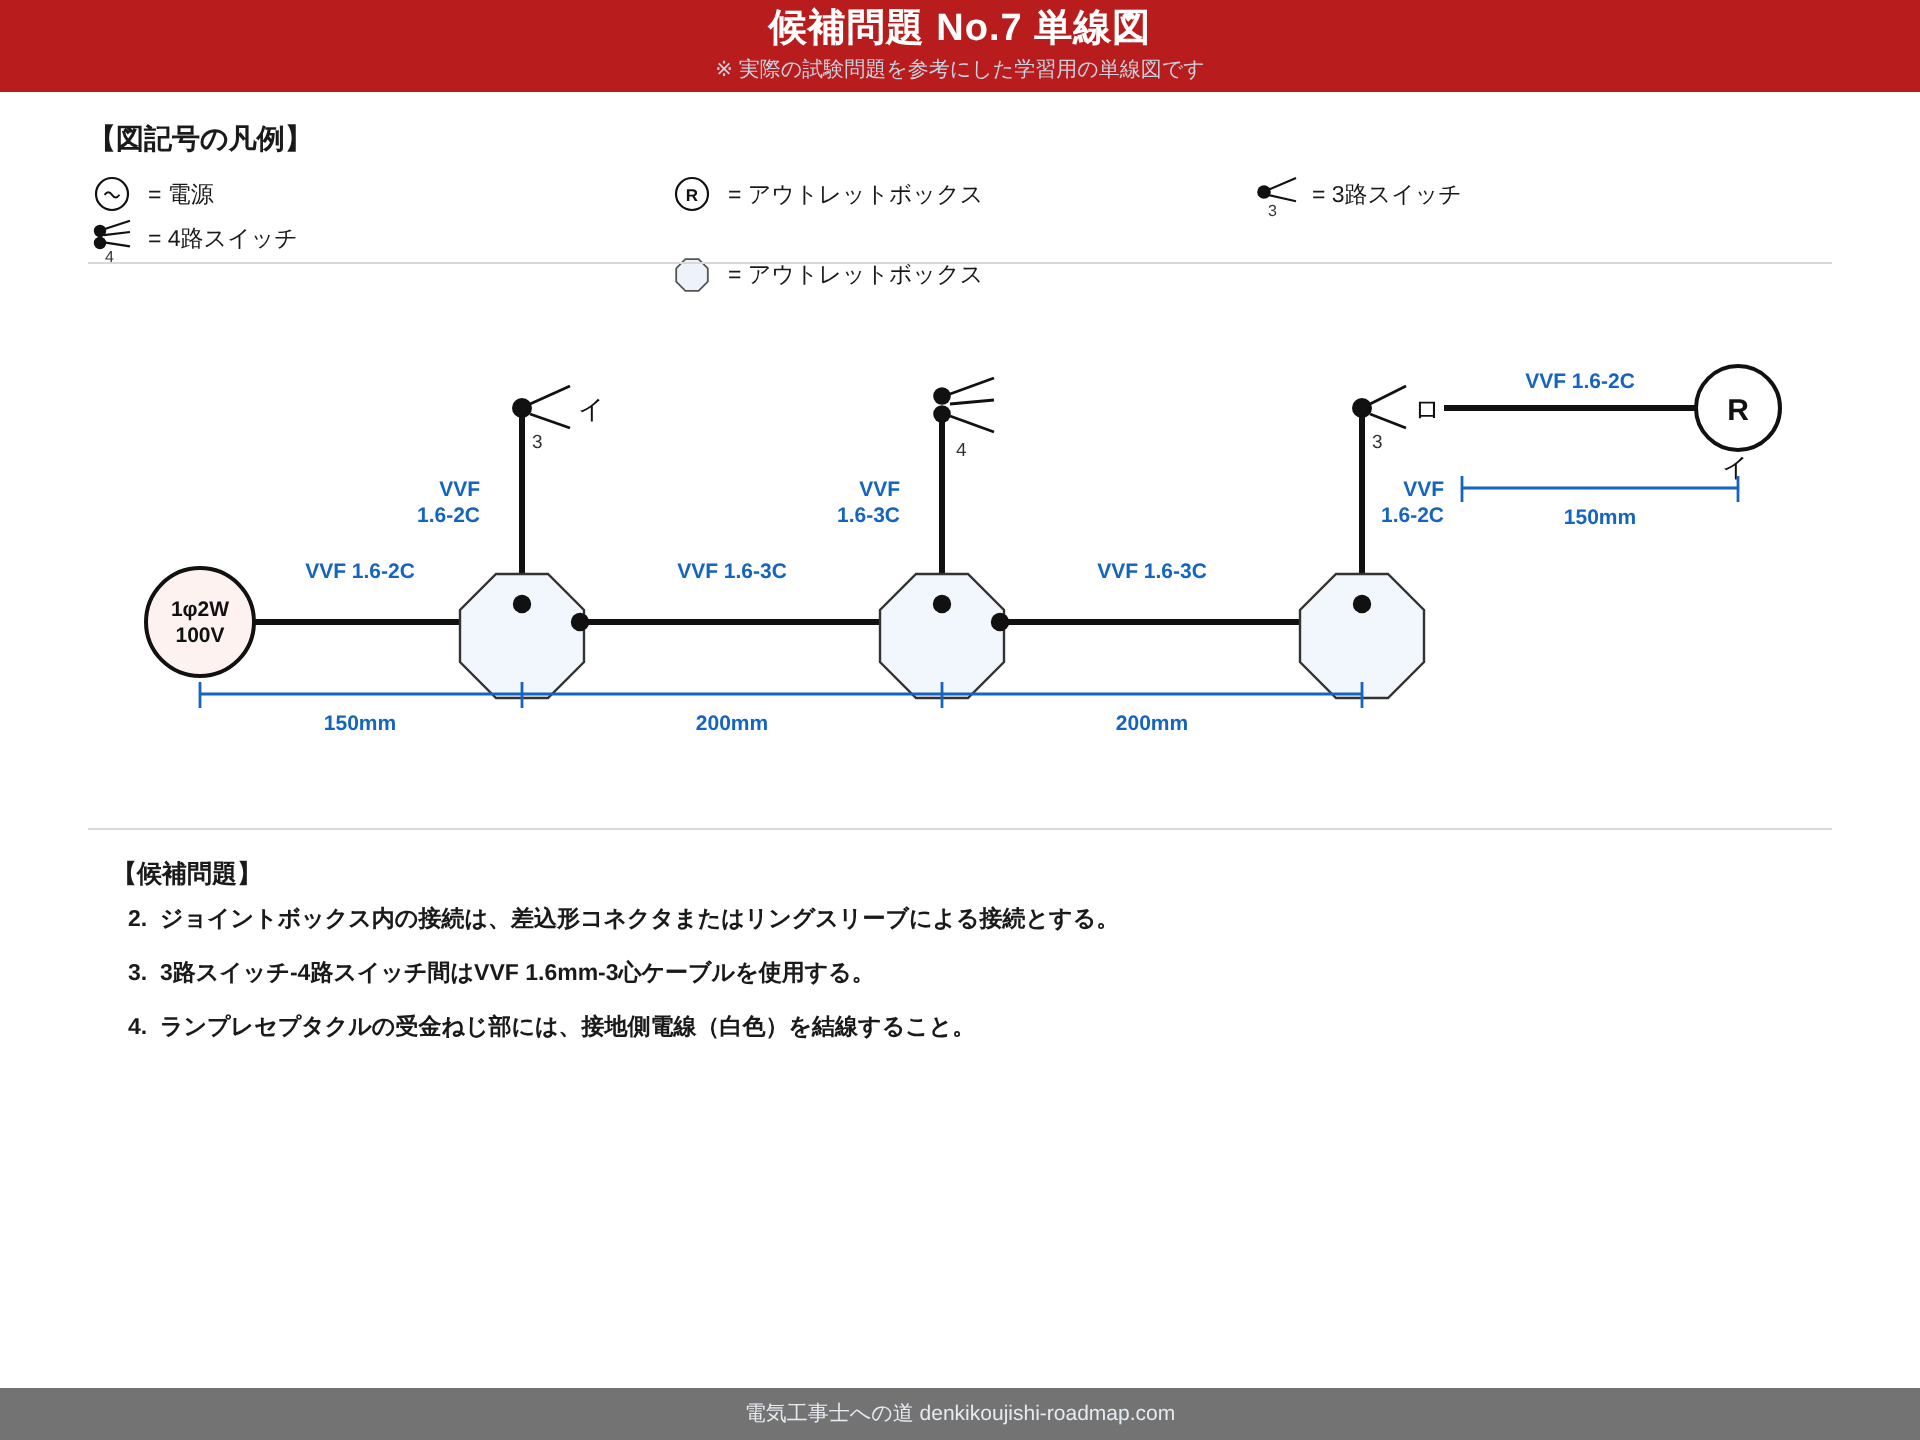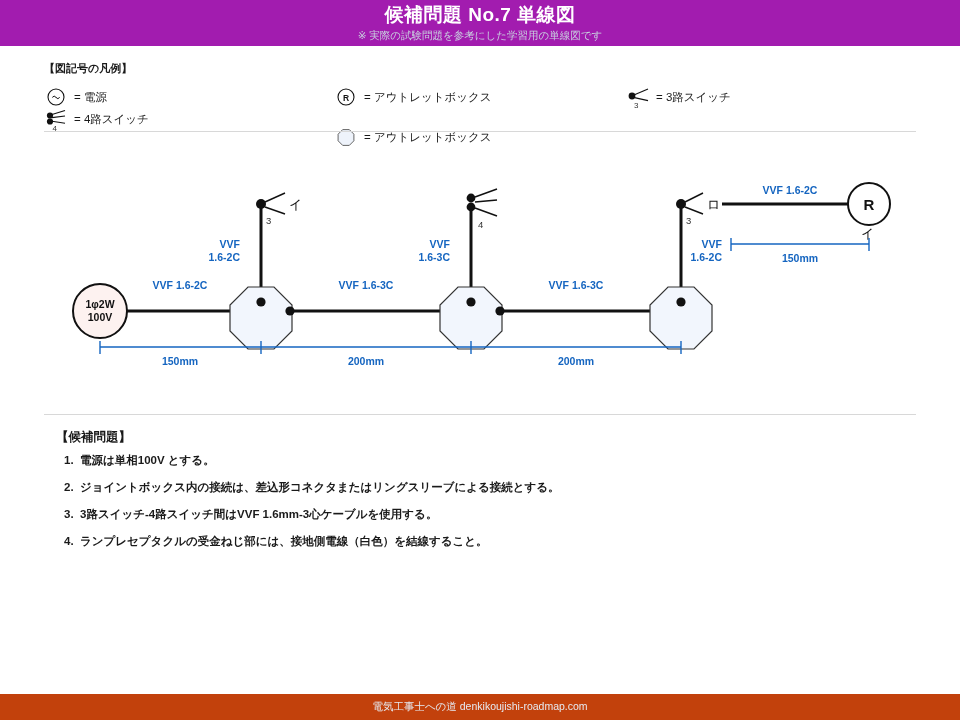--- a/index.html
+++ b/index.html
@@ -7,38 +7,38 @@
     width: 960px; height: 720px;
     background: #ffffff;
     font-family: "Liberation Sans", "DejaVu Sans", sans-serif;
     overflow: hidden;
   }
   .page { position: relative; width: 960px; height: 720px; background:#fff; }
 
   
   .header {
     position: absolute; left:0; top:0; width:960px; height:46px;
-    background:#a21caf;
+    background:#b91c1c;
     display:flex; flex-direction:column; align-items:center; justify-content:center;
   }
   .header-title {
     color:#ffffff; font-size:19px; font-weight:bold; line-height:22px;
     letter-spacing:0.5px;
   }
   .header-sub {
     color:#c9d2e0; font-size:10.5px; line-height:14px; margin-top:2px;
   }
 
   
   .legend {
     position:absolute; left:0; top:46px; width:960px; height:86px;
   }
   .legend-title {
     position:absolute; left:44px; top:15px;
-    font-size:11px; font-weight:bold; color:#1a1a1a;
+    font-size:14px; font-weight:bold; color:#1a1a1a;
   }
   .legend-rule {
     position:absolute; left:44px; top:85px; width:872px; height:1px;
     background:#d8d8d8;
   }
   .legend-item { position:absolute; display:flex; align-items:center; }
   .legend-item .lbl {
     font-size:11.5px; color:#1a1a1a; font-weight:normal; white-space:nowrap;
   }
   .li-1 { left:44px;  top:40px; }
@@ -67,21 +67,21 @@
   .cond-list { position:absolute; left:64px; top:29px; list-style:none; }
   .cond-list li {
     font-size:11.5px; font-weight:bold; color:#1a1a1a;
     line-height:15px; margin-bottom:12px; white-space:nowrap;
   }
   .cond-num { display:inline-block; width:16px; }
 
   
   .footer {
     position:absolute; left:0; top:694px; width:960px; height:26px;
-    background:#c2410c; display:flex; align-items:center; justify-content:center;
+    background:#737373; display:flex; align-items:center; justify-content:center;
   }
   .footer-text { color:#e6eaf1; font-size:10.5px; }
 
   
   .t-blue { fill:#1565c0; font-family:"Liberation Sans", sans-serif; font-size:10.5px; font-weight:bold; }
   .t-blue-dim { fill:#1565c0; font-family:"Liberation Sans", sans-serif; font-size:10.5px; font-weight:bold; }
   .t-small { fill:#333333; font-family:"Liberation Sans", sans-serif; font-size:9.5px; }
   .t-kana { fill:#111111; font-family:"Liberation Sans", sans-serif; font-size:13px; }
   .t-src  { fill:#111111; font-family:"Liberation Sans", sans-serif; font-size:10.5px; font-weight:bold; }
   .t-R    { fill:#111111; font-family:"Liberation Sans", sans-serif; font-size:15px; font-weight:bold; }
@@ -259,23 +259,20 @@
         <line x1="869" y1="106" x2="869" y2="119" stroke="#1565c0" stroke-width="1.4"></line>
         <text class="t-blue-dim" x="800" y="130" text-anchor="middle">150mm</text>
       </g>
     </svg>
   </div>
 
   <div class="cond-rule"></div>
   <div class="conditions">
     <div class="cond-title">【候補問題】</div>
     <ul class="cond-list">
-      <li>
-        <span class="cond-num">1.</span><span>電源は単相100V とする。</span>
-      </li>
       <li>
         <span class="cond-num">2.</span><span>ジョイントボックス内の接続は、差込形コネクタまたはリングスリーブによる接続とする。</span>
       </li>
       <li>
         <span class="cond-num">3.</span><span>3路スイッチ-4路スイッチ間はVVF 1.6mm-3心ケーブルを使用する。</span>
       </li>
       <li>
         <span class="cond-num">4.</span><span>ランプレセプタクルの受金ねじ部には、接地側電線（白色）を結線すること。</span>
       </li>
     </ul>

